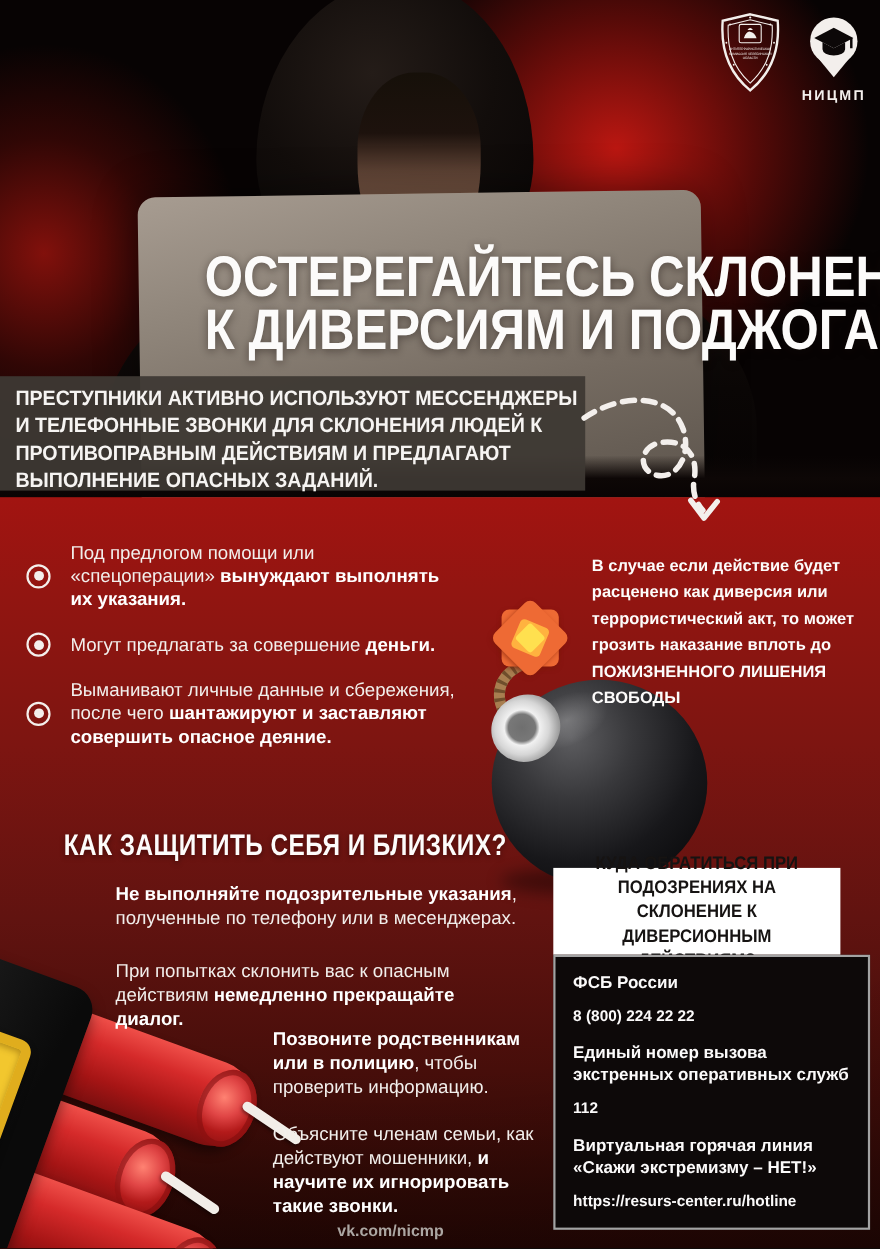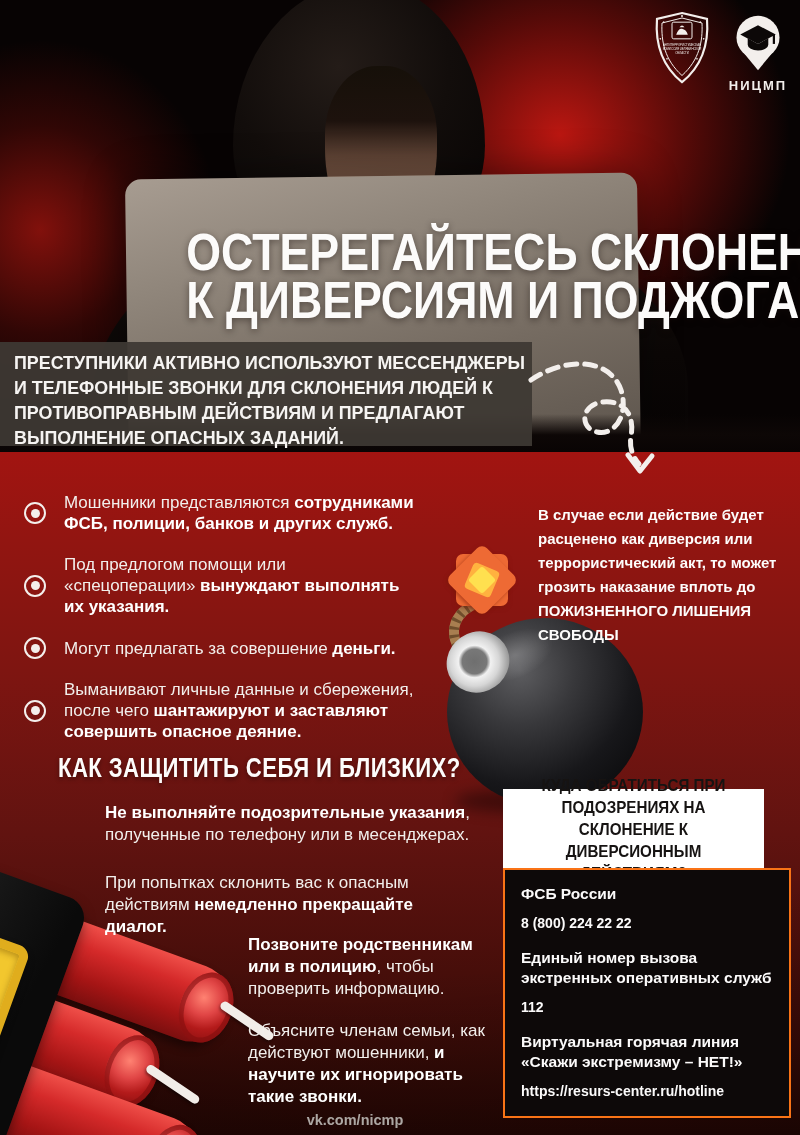--- a/index.html
+++ b/index.html
@@ -81,21 +81,21 @@
     box-shadow:0 2px 4px rgba(120,25,5,.5);}
   .spark .sq.r45{transform:rotate(45deg);}
   .spark .sq2{position:absolute;left:24px;top:24px;width:28px;height:28px;background:#ffb23f;border-radius:4px;transform:rotate(23deg);}
   .spark .core{position:absolute;left:28px;top:28px;width:20px;height:20px;background:#ffe04f;border-radius:3px;transform:rotate(45deg);}
   
   .contact-h{position:absolute;left:503px;top:789px;width:261px;height:79px;box-sizing:border-box;z-index:4;
     background:#ffffff;color:#161312;display:flex;align-items:center;justify-content:center;text-align:center;
     font-weight:700;font-size:16.5px;line-height:22px;padding:4px 8px;}
   .contact-h .cx{display:inline-block;transform:scaleX(.92);transform-origin:50% 50%;}
   .contact-b{position:absolute;left:503px;top:868px;width:288px;height:250px;box-sizing:border-box;z-index:4;
-    background:#0d0909;border:2px solid #f97316;padding:14px 16px;}
+    background:#0d0909;border:2px solid #a3a3a3;padding:14px 16px;}
   .c-label{color:#fbfafa;font-weight:700;font-size:15.5px;line-height:20px;}
   .c-value{color:#fbfafa;font-weight:700;font-size:14px;line-height:20px;margin-top:9px;}
   .c-entry{margin-top:15px;}
   .c-entry:first-child{margin-top:0;}
   
   .p-item{position:absolute;color:#f2efec;font-size:17px;line-height:22px;z-index:3;}
   .p-item b{color:#fff;}
   .p1{left:105px;top:802px;width:372px;}
   .p2{left:105px;top:872px;width:372px;}
   .p3{left:248px;top:934px;width:242px;}
@@ -184,24 +184,20 @@
     <path d="M8 28 C 40 6, 86 4, 98 38 C 106 62, 92 84, 74 80 C 56 76, 58 52, 80 50 C 100 48, 112 62, 108 84 C 106 96, 110 105, 116 112" fill="none" stroke="#f3efec" stroke-width="5" stroke-linecap="round" stroke-dasharray="11 8"></path>
     <path d="M105 103 L117 119 L129 104" fill="none" stroke="#f3efec" stroke-width="5" stroke-linecap="round" stroke-linejoin="round"></path>
   </svg>
 
   <div class="red"></div>
 
 
   <div class="s-list">
     <div class="s-item">
       <div class="s-icon"></div>
-      <div class="s-text"><span>Мошенники представляются </span><b>сотрудниками ФСБ, полиции, банков и других служб.</b><span></span></div>
-    </div>
-    <div class="s-item">
-      <div class="s-icon"></div>
       <div class="s-text"><span>Под предлогом помощи или «спецоперации» </span><b>вынуждают выполнять их указания.</b><span></span></div>
     </div>
     <div class="s-item">
       <div class="s-icon"></div>
       <div class="s-text"><span>Могут предлагать за совершение </span><b>деньги.</b><span></span></div>
     </div>
     <div class="s-item">
       <div class="s-icon"></div>
       <div class="s-text"><span>Выманивают личные данные и сбережения, после чего </span><b>шантажируют и заставляют совершить опасное деяние.</b><span></span></div>
     </div>

